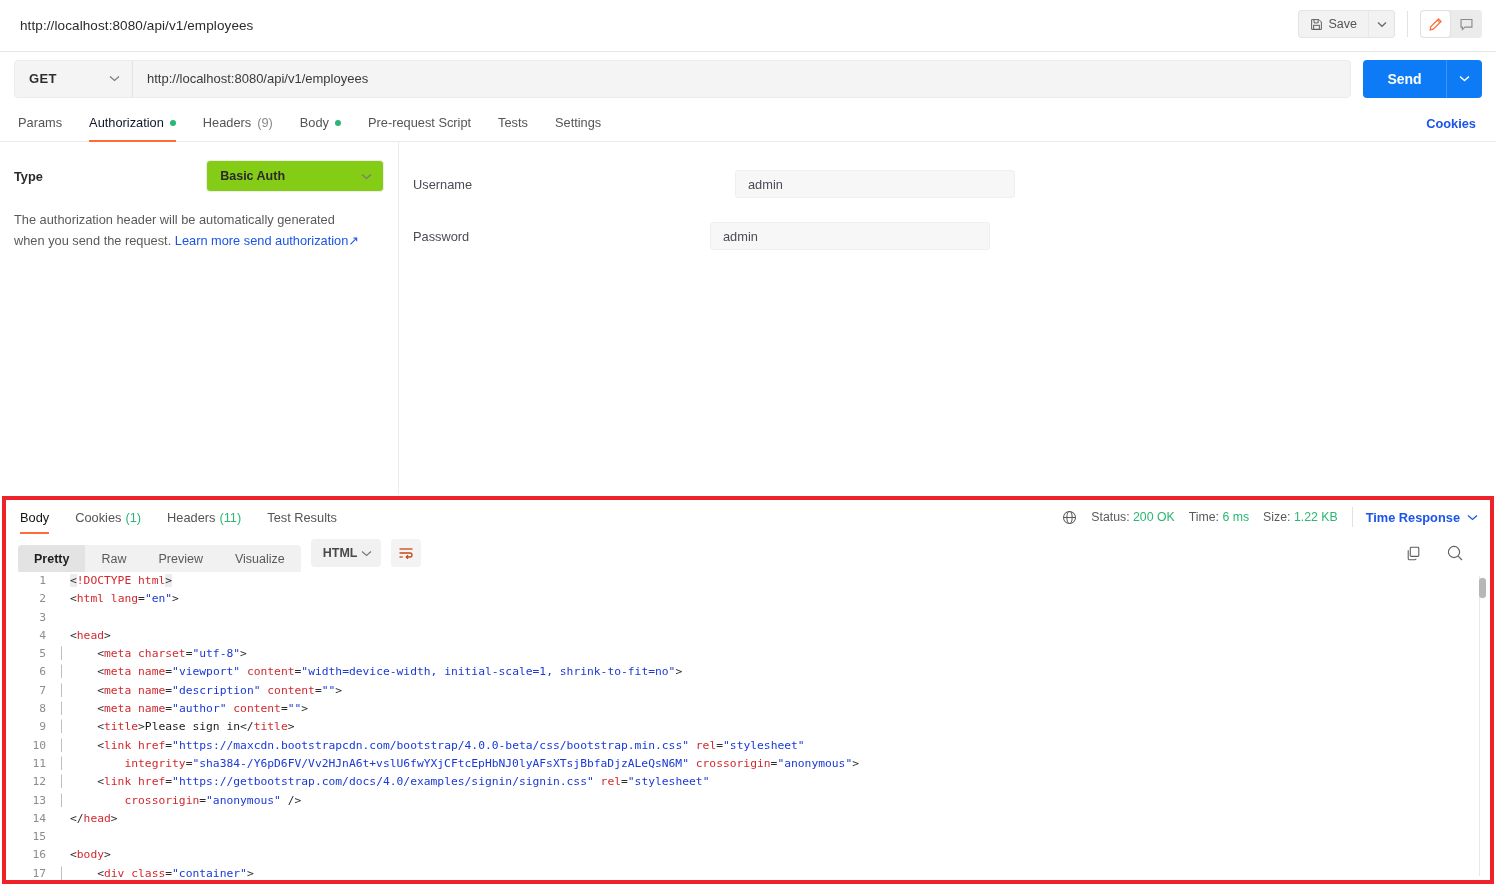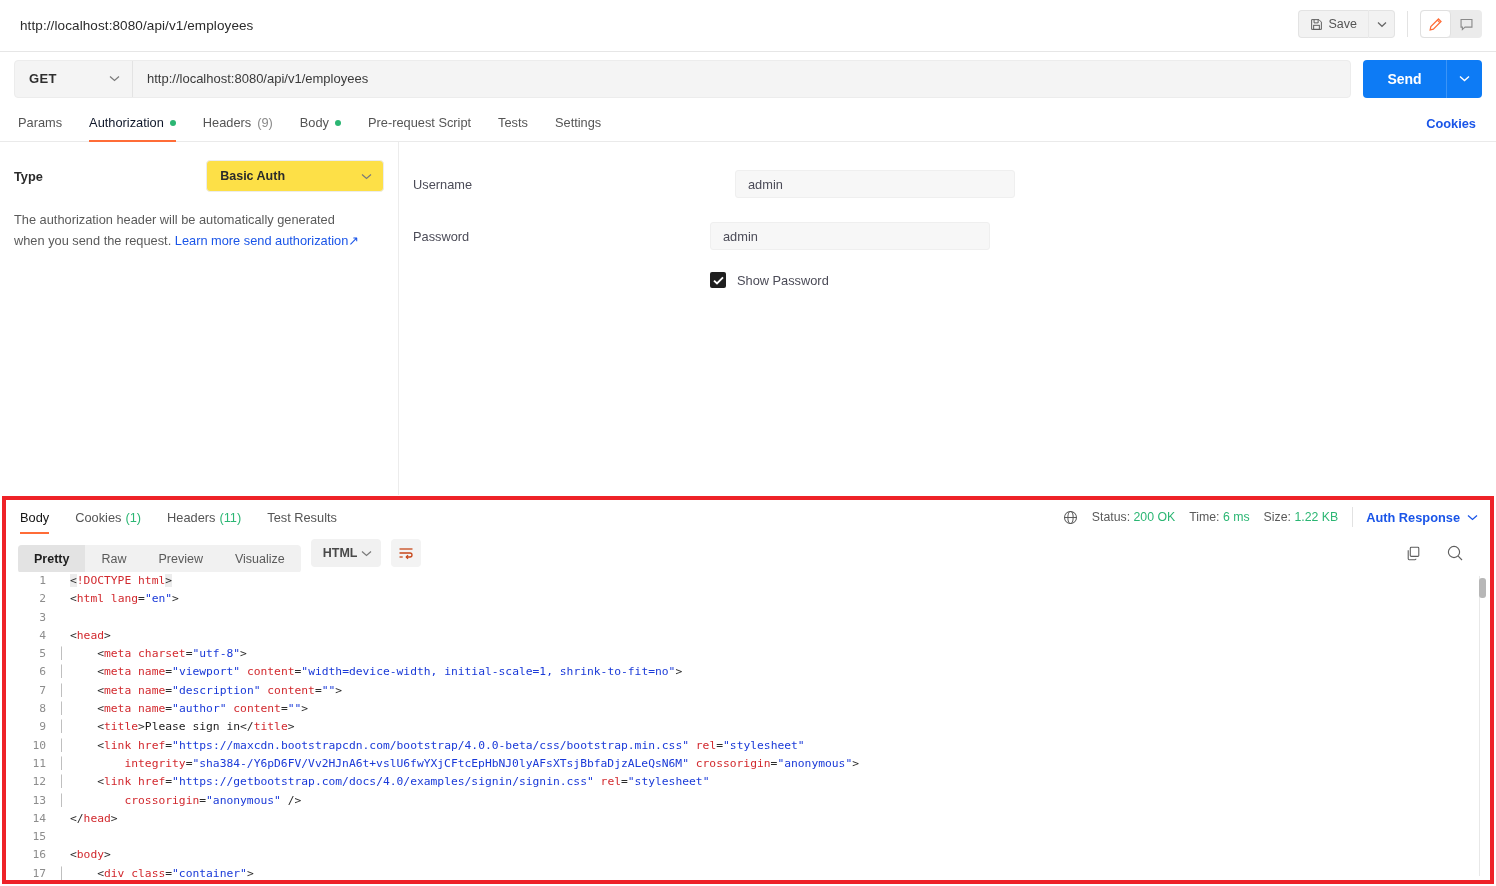--- a/index.html
+++ b/index.html
@@ -95,21 +95,21 @@
     position:absolute; right:20px; top:0; height:38px; display:flex; align-items:center;
     font-size:12.8px; color:#1a55e8; font-weight:600; cursor:pointer;
   }
 
   
   .authpanel { position:absolute; left:0; top:142px; width:1496px; height:353px; background:#fff; }
   .auth-left { position:absolute; left:0; top:0; width:399px; height:353px; border-right:1px solid #ececec; }
   .auth-type-row { display:flex; align-items:center; padding: 18px 14px 0 14px; }
   .auth-type-label { font-size:12.8px; color:#2b2b2b; font-weight:bold; width:195px; }
   .auth-type-select {
-    width:180px; height:32px; background:#fde047; border:1px solid #ececec; border-radius:4px;
+    width:180px; height:32px; background:#84cc16; border:1px solid #ececec; border-radius:4px;
     display:flex; align-items:center; justify-content:space-between; padding:0 11px 0 13px; cursor:pointer;
   }
   .auth-type-value { font-size:12.5px; color:#2b2b2b; font-weight:600; }
   .auth-note {
     padding: 18px 30px 0 14px; font-size:12.8px; color:#5a5a5a; line-height:1.62;
   }
   .auth-note a { color:#1a55e8; text-decoration:none; cursor:pointer; }
   .auth-right { position:absolute; left:400px; top:0; right:0; height:353px; }
   .field-row { display:flex; align-items:center; margin-top: 24px; padding-left:13px; }
   .field-row:first-child { margin-top: 28px; gap: 25px; }
@@ -319,28 +319,20 @@
     </div>
     <div class="auth-right">
       <div class="field-row">
         <div class="field-label">Username</div>
         <div class="field-input">admin</div>
       </div>
       <div class="field-row">
         <div class="field-label">Password</div>
         <div class="field-input">admin</div>
       </div>
-      <div class="check-row">
-        <div class="checkbox">
-          <svg width="11" height="9" viewBox="0 0 11 9" fill="none" stroke="#ffffff" stroke-width="1.9">
-              <path d="M1 4.6 4 7.5 10 1.3"></path>
-            </svg>
-        </div>
-        <div class="check-label">Show Password</div>
-      </div>
     </div>
   </div>
 
   <div class="respwrap">
     <div class="resp-inner">
 
       <div class="resptabs">
         <div class="rsubtab active">
           <span>Body</span>
         </div>
@@ -362,21 +354,21 @@
               <circle cx="8" cy="8" r="6.4"></circle>
                 <ellipse cx="8" cy="8" rx="2.8" ry="6.4"></ellipse>
                 <path d="M1.7 8h12.6"></path>
             </svg>
           </span>
           <span class="mitem"><span>Status:</span> <span class="val-green">200 OK</span></span>
           <span class="mitem"><span>Time:</span> <span class="val-green">6 ms</span></span>
           <span class="mitem"><span>Size:</span> <span class="val-green">1.22 KB</span></span>
           <span class="meta-sep"></span>
           <span class="save-resp">
-            <span>Auth Response</span>
+            <span>Time Response</span>
             <span>
               <svg width="11" height="7" viewBox="0 0 11 7" fill="none" stroke="#1a55e8" stroke-width="1.3">
                   <path d="M1 1.5 5.5 5.5 10 1.5"></path>
                 </svg>
             </span>
           </span>
         </div>
       </div>
 
       <div class="resp-toolbar">

